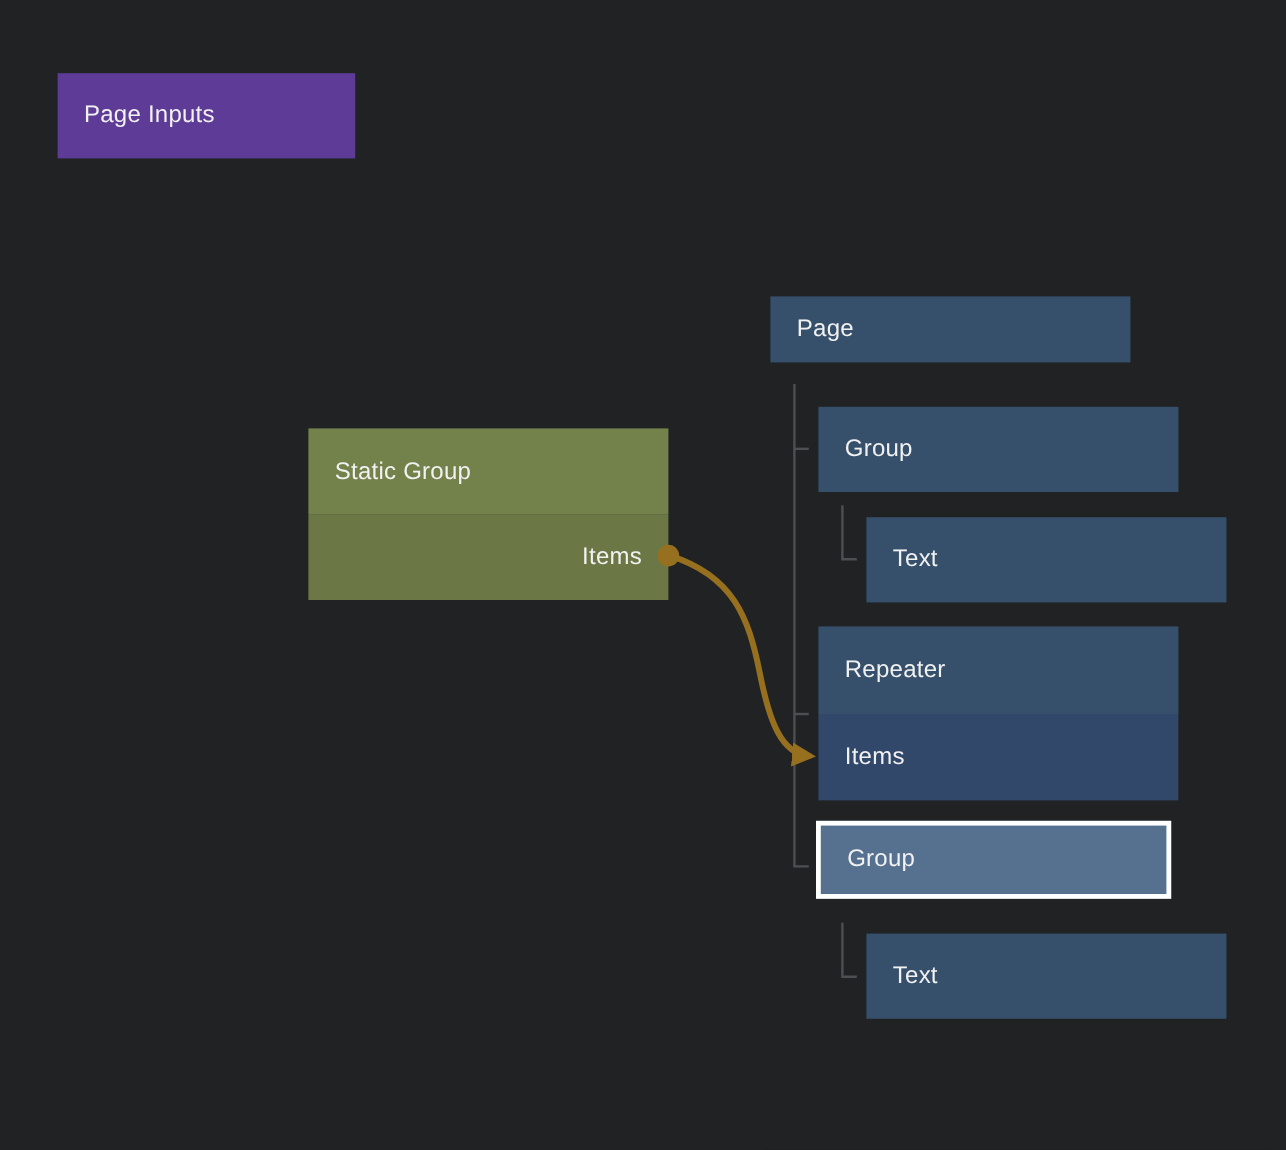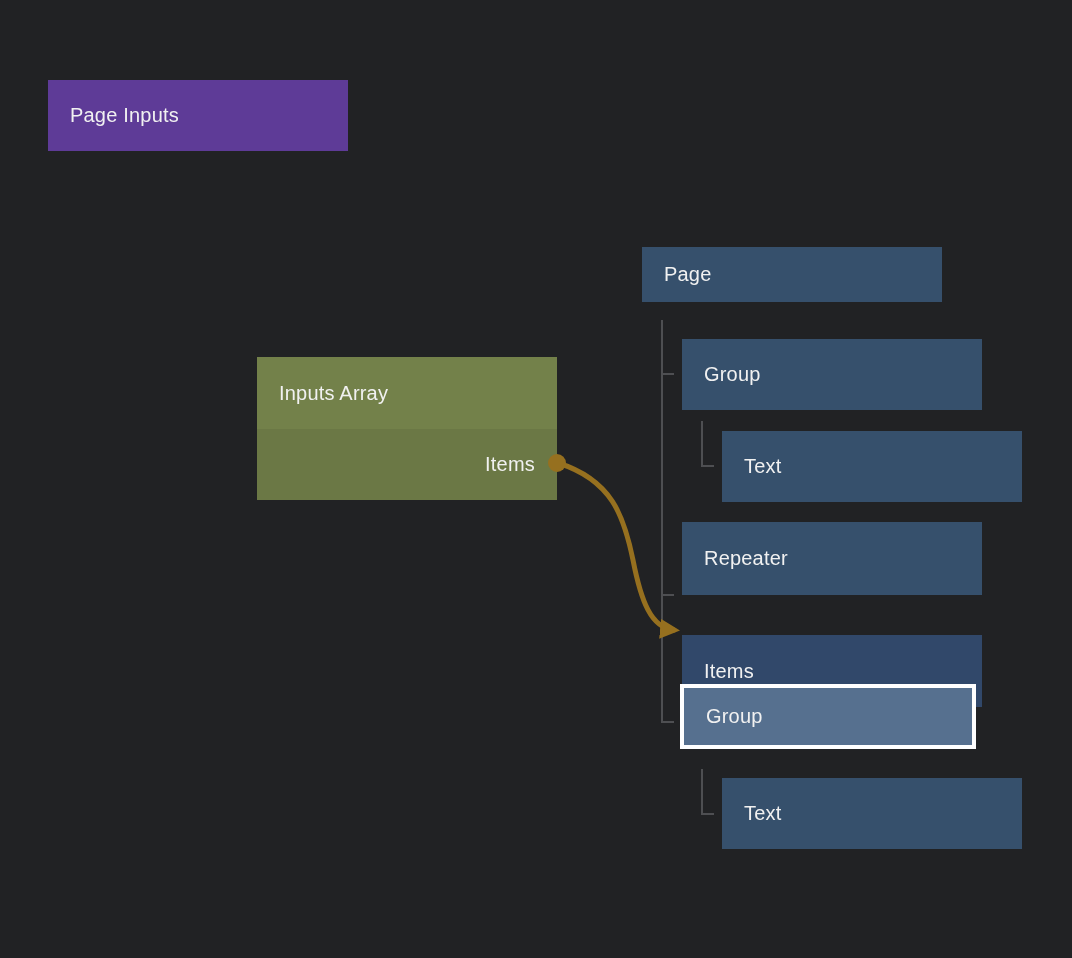--- a/index.html
+++ b/index.html
@@ -76,46 +76,46 @@
 <div class="canvas">
 
   <svg class="overlay" width="1072" height="958" aria-hidden="true">
     <path class="tree-line" d="M 662 320 L 662 722 L 674 722"></path>
     <path class="tree-line" d="M 662 374 L 674 374"></path>
     <path class="tree-line" d="M 662 595 L 674 595"></path>
     <path class="tree-line" d="M 702 421 L 702 466 L 714 466"></path>
     <path class="tree-line" d="M 702 769 L 702 814 L 714 814"></path>
   </svg>
 
-  <div class="node purple" style="left:48px; top:80px; width:300px; height:71px;">
+  <div class="node purple" style="left:48px; top:61px; width:248px; height:71px;">
     <span>Page Inputs</span>
   </div>
 
   <div class="stack" style="left:257px; top:357px; width:300px;">
     <div class="row olive-header" style="height:72px;">
-      <span>Inputs Array</span>
+      <span>Static Group</span>
     </div>
     <div class="row olive-body right" style="height:71px;">
       <span>Items</span>
     </div>
   </div>
 
   <div class="node blue" style="left:642px; top:247px; width:300px; height:55px;">
     <span>Page</span>
   </div>
 
   <div class="node blue" style="left:682px; top:339px; width:300px; height:71px;">
     <span>Group</span>
   </div>
 
   <div class="node blue" style="left:722px; top:431px; width:300px; height:71px;">
     <span>Text</span>
   </div>
 
-  <div class="stack" style="left:682px; top:522px; width:300px;gap:40px;">
+  <div class="stack" style="left:682px; top:522px; width:300px;">
     <div class="row blue-header" style="height:73px;">
       <span>Repeater</span>
     </div>
     <div class="row blue-body" style="height:72px;">
       <span>Items</span>
     </div>
   </div>
 
   <div class="node selected" style="left:680px; top:684px; width:296px; height:65px;">
     <span>Group</span>

